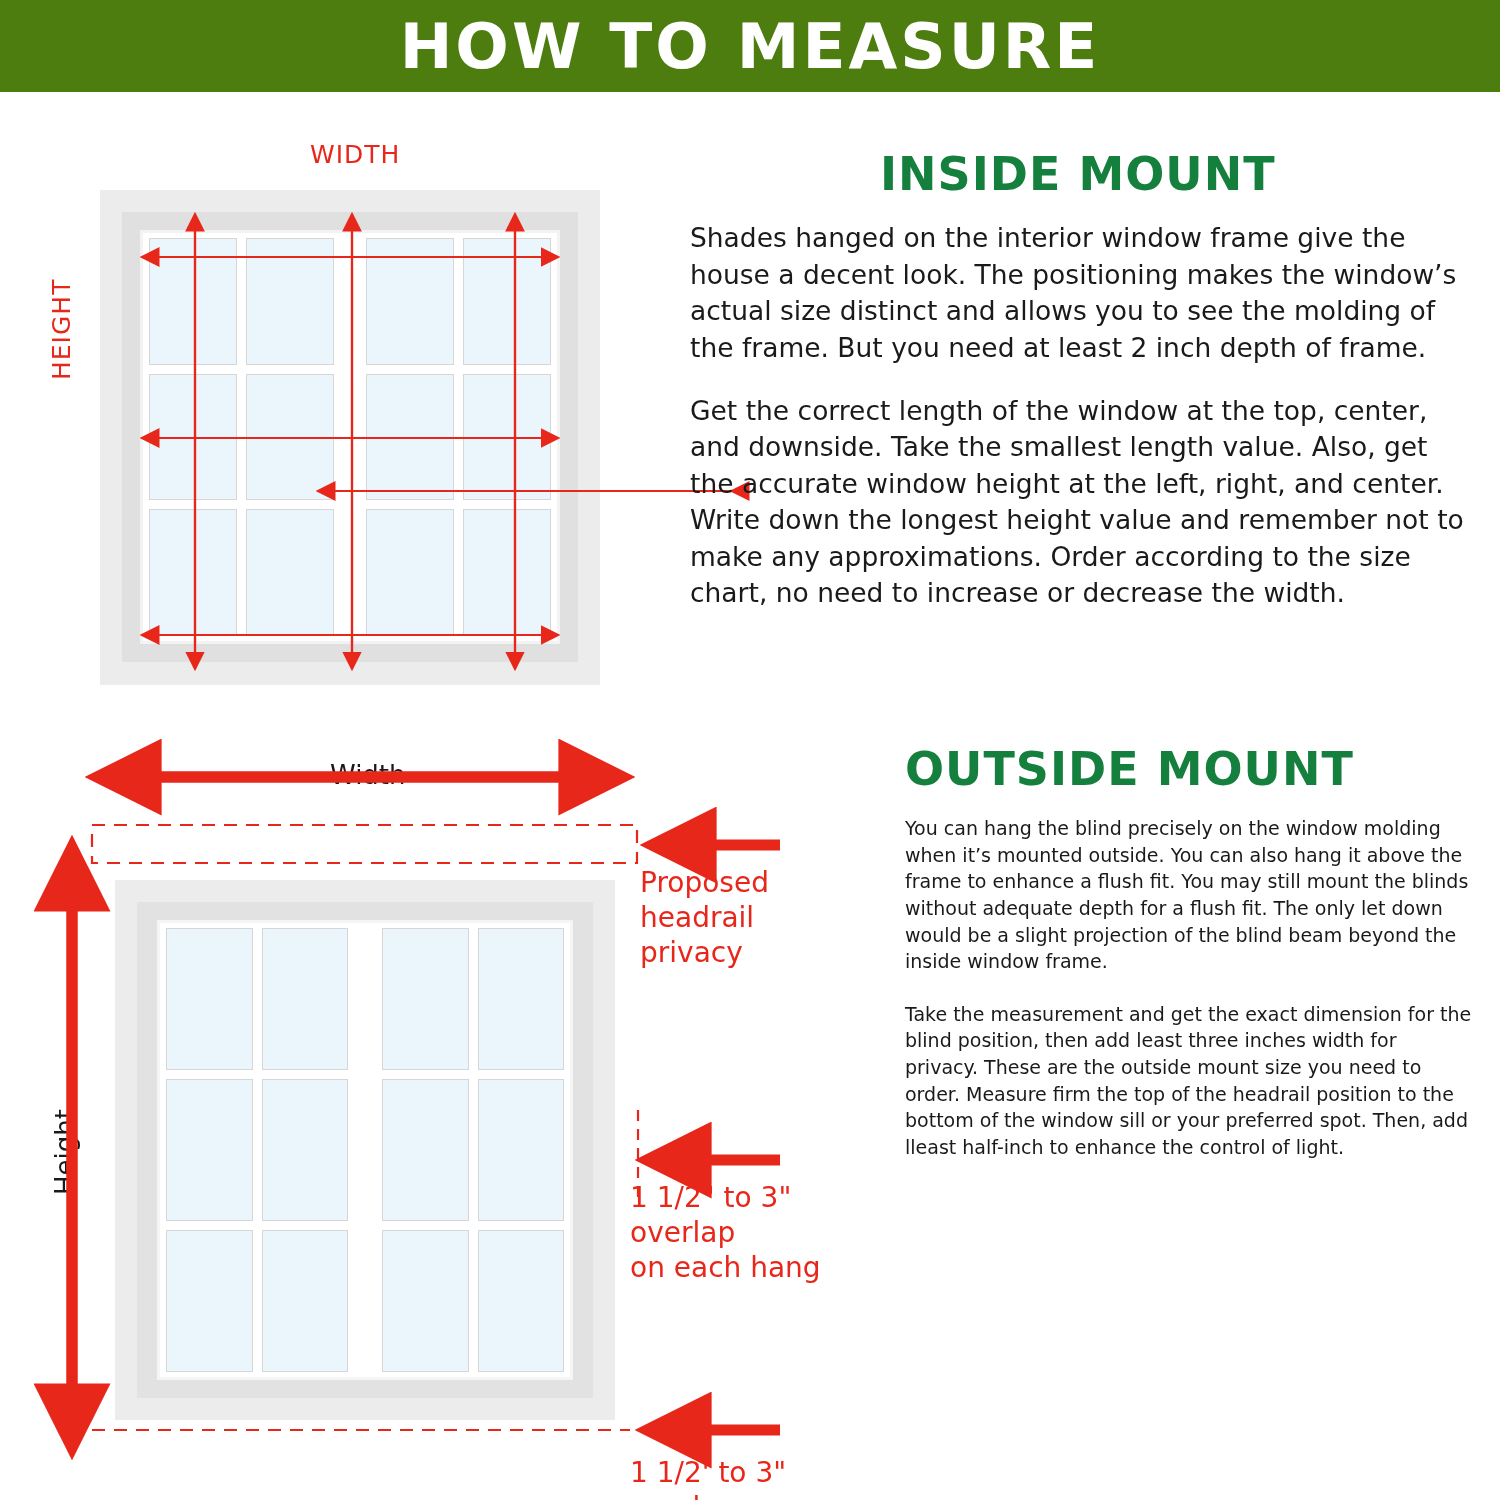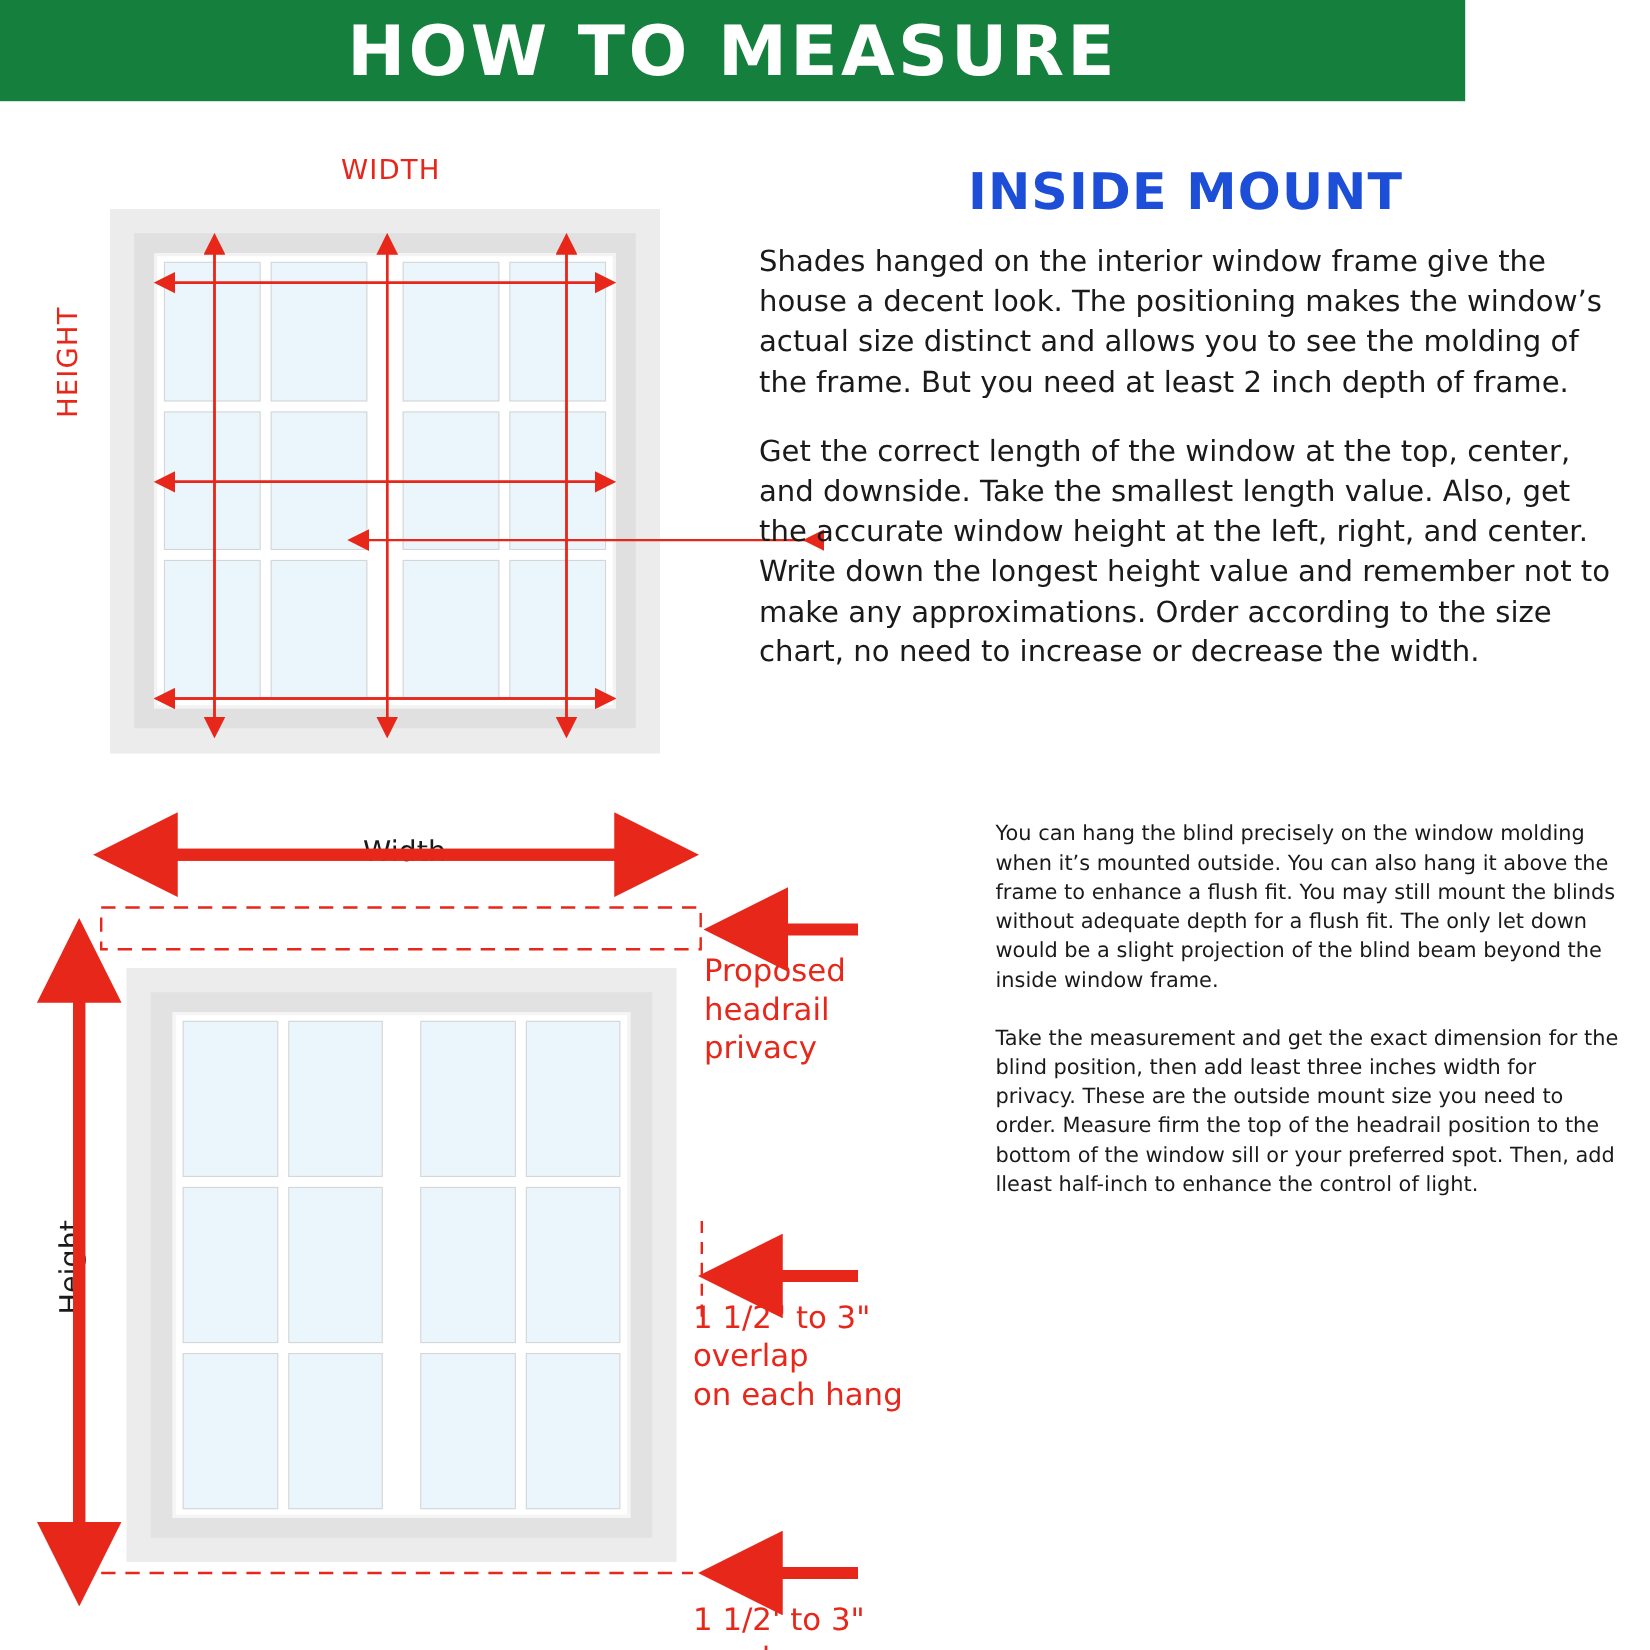--- a/index.html
+++ b/index.html
@@ -13,22 +13,22 @@
     position: relative;
     width: 1500px; height: 1500px;
     overflow: hidden;
     background: #ffffff;
   }
 
   
   .banner {
     position: absolute;
     left: 0; top: 0;
-    width: 1332px; height: 92px;
-    background: #15803d;
+    width: 1500px; height: 92px;
+    background: #4d7c0f;
     display: flex;
     align-items: center;
     justify-content: center;
   }
   .banner-title {
     color: #ffffff;
     font-family: "DejaVu Sans", sans-serif;
     font-weight: bold;
     font-size: 63px;
     letter-spacing: 3px;
@@ -37,21 +37,21 @@
   }
 
   
   .right-col {
     position: absolute;
     left: 690px;
     top: 150px;
     width: 790px;
   }
   .section-title {
-    color: #1d4ed8;
+    color: #15803d;
     font-weight: bold;
     font-size: 46px;
     letter-spacing: 1px;
     margin: 0 0 22px 0;
     line-height: 1.05;
   }
   .section-title.inside { margin-left: 190px; }
   .body-text {
     color: #1a1a1a;
     font-size: 26.5px;
@@ -327,17 +327,18 @@
 
   <div class="right-col">
     <h2 class="section-title inside">INSIDE MOUNT</h2>
     <div class="para-block inside-block">
       <p class="body-text">Shades hanged on the interior window frame give the house a decent look. The positioning makes the window’s actual size distinct and allows you to see the molding of the frame. But you need at least 2 inch depth of frame.</p>
       <p class="body-text">Get the correct length of the window at the top, center, and downside. Take the smallest length value. Also, get the accurate window height at the left, right, and center. Write down the longest height value and remember not to make any approximations. Order according to the size chart, no need to increase or decrease the width.</p>
     </div>
   </div>
 
   <div class="outside-wrap">
+    <h2 class="section-title" style="margin-left:0;">OUTSIDE MOUNT</h2>
     <p class="body-text">You can hang the blind precisely on the window molding when it’s mounted outside. You can also hang it above the frame to enhance a flush fit. You may still mount the blinds without adequate depth for a flush fit. The only let down would be a slight projection of the blind beam beyond the inside window frame.</p>
     <p class="body-text">Take the measurement and get the exact dimension for the blind position, then add least three inches width for privacy. These are the outside mount size you need to order. Measure firm the top of the headrail position to the bottom of the window sill or your preferred spot. Then, add lleast half-inch to enhance the control of light.</p>
   </div>
 
 </div>
 
 </body></html>

